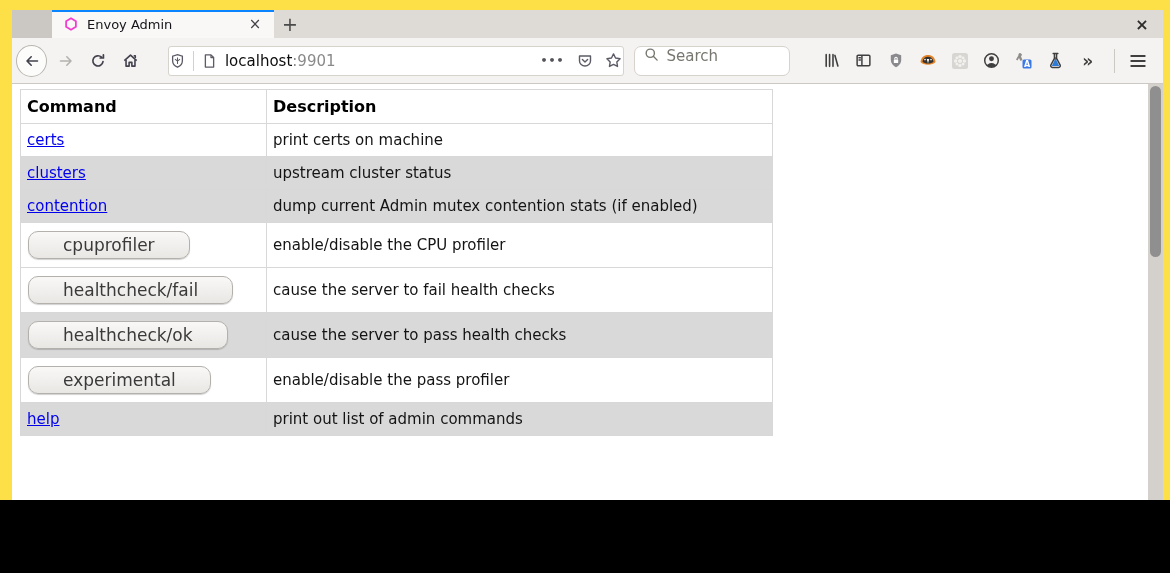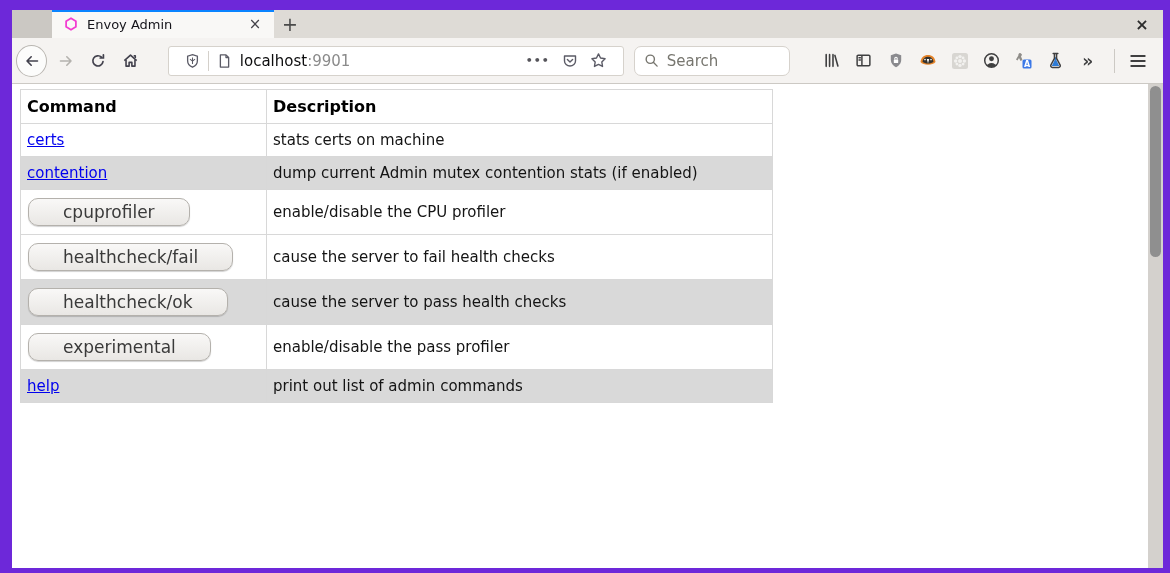--- a/index.html
+++ b/index.html
@@ -1,20 +1,20 @@
 <!DOCTYPE html>
 <html><head>
 <meta charset="utf-8">
 <style>
   * { margin: 0; padding: 0; box-sizing: border-box; }
   html, body { background: #000; }
   .stage {
     position: relative;
-    width: 1170px; height: 573px;
-    background: #6d28d9;
+    width: 1170px; height: 500px;
+    background: #fde047;
     overflow: hidden;
     font-family: "DejaVu Sans", sans-serif;
   }
   .window {
     position: absolute; left: 12px; top: 10px;
     width: 1151px; height: 558px;
     display: flex; flex-direction: column;
     background: #fff;
   }
   
@@ -59,31 +59,31 @@
     margin-left: 5px;
   }
   .navbtn.back {
     width: 32px; height: 32px; margin-left: 2px;
     border: 1px solid #b9b6b1; border-radius: 50%;
     background: #fcfcfb;
   }
   .urlbar {
     margin-left: 24px; width: 468px; height: 30px;
     background: #fff; border: 1px solid #d6d2cc; border-radius: 3px;
-    display: flex; align-items: center; padding: 0 16px;
+    display: flex; align-items: center; padding: 0 1px;
   }
   .urlbar .host { font-size: 15px; color: #0c0c0d; margin-left: 8px; }
   .urlbar .port { font-size: 15px; color: #8a8a8a; }
   .vsep { width: 1px; height: 20px; background: #d4d0ca; margin: 0 8px; }
   .flexsp { flex: 1; }
   .dots { font-size: 11px; font-weight: bold; color: #55545a; letter-spacing: 1px; margin-right: 12px; }
   .searchbar {
     margin-left: 10px; width: 160px; height: 30px;
     background: #fff; border: 1px solid #d6d2cc; border-radius: 7px;
-    display: flex; align-items: center; padding: 0 9px;
+    display: flex; align-items: flex-start; padding: 0 9px;
   }
   .searchbar .placeholder { font-size: 15px; color: #77766f; margin-left: 8px; }
   .toolicons { margin-left: 24px; display: flex; align-items: center; }
   .toolicons .ticon {
     width: 28px; height: 28px; margin-left: 4px;
     display: flex; align-items: center; justify-content: center;
   }
   .chevrons { font-size: 17px; color: #3f3f40; font-weight: bold; }
   .vsep2 { width: 1px; height: 24px; background: #ccc9c4; margin: 0 9px 0 12px; }
   .hamburger { width: 30px; height: 28px; display: flex; align-items: center; justify-content: center; }
@@ -296,21 +296,25 @@
           </colgroup>
         <thead>
           <tr>
             <th>Command</th>
             <th>Description</th>
           </tr>
         </thead>
         <tbody>
             <tr>
               <td><a href="#" class="cmd-link">certs</a></td>
-              <td>stats certs on machine</td>
+              <td>print certs on machine</td>
+            </tr>
+            <tr class="gray">
+              <td><a href="#" class="cmd-link">clusters</a></td>
+              <td>upstream cluster status</td>
             </tr>
             <tr class="gray">
               <td><a href="#" class="cmd-link">contention</a></td>
               <td>dump current Admin mutex contention stats (if enabled)</td>
             </tr>
             <tr>
               <td><button class="cmd-button">cpuprofiler</button></td>
               <td>enable/disable the CPU profiler</td>
             </tr>
             <tr>

